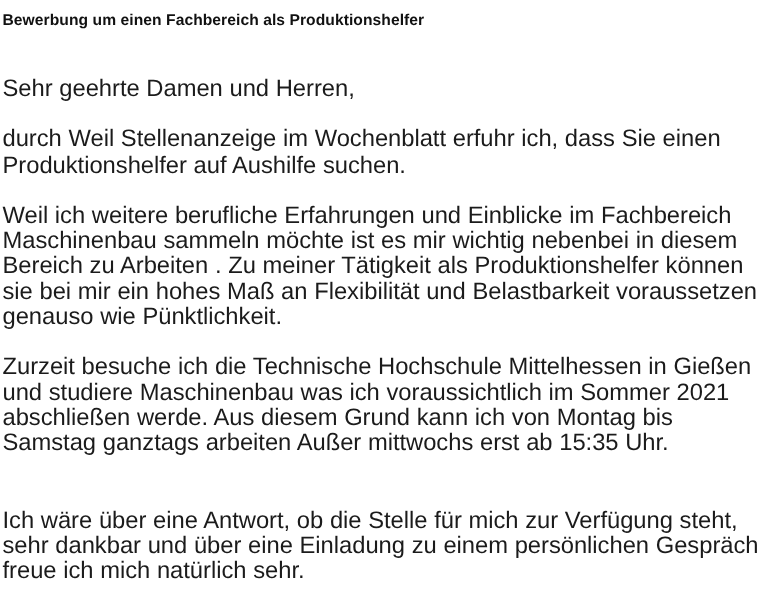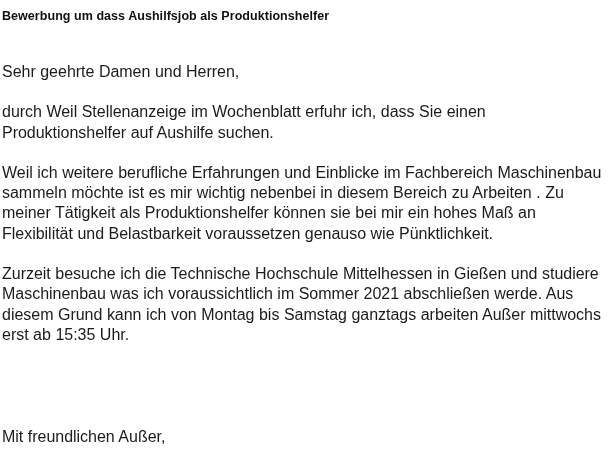--- a/index.html
+++ b/index.html
@@ -26,56 +26,57 @@
   .doc-title {
     font-size: 12.5px;
     font-weight: bold;
     line-height: 19px;
     letter-spacing: 0.05px;
     margin: 0;
     padding: 0;
     color: #111111;
   }
   .para {
-    font-size: 16px;
+    font-size: 19px;
     line-height: 20.3px;
     margin: 0;
     padding: 0;
     color: #1b1b1b;
     letter-spacing: -0.02px;
     word-spacing: 0.1px;
   }
   
   .gap-title   { height: 36px; }
   .gap-small   { height: 20px; }
   .gap-large   { height: 41px; }
 </style>
 </head>
 <body>
 
 <div class="page">
 
-  <h1 class="doc-title">Bewerbung um dass Aushilfsjob als Produktionshelfer</h1>
+  <h1 class="doc-title">Bewerbung um einen Fachbereich als Produktionshelfer</h1>
 
   <div class="gap-title"></div>
 
   <p class="para">Sehr geehrte Damen und Herren,</p>
 
   <div class="gap-small"></div>
 
   <p class="para">durch Weil Stellenanzeige im Wochenblatt erfuhr ich, dass Sie einen Produktionshelfer auf Aushilfe suchen.</p>
 
   <div class="gap-small"></div>
 
   <p class="para">Weil ich weitere berufliche Erfahrungen und Einblicke im Fachbereich Maschinenbau sammeln möchte ist es mir wichtig nebenbei in diesem Bereich zu Arbeiten . Zu meiner Tätigkeit als Produktionshelfer können sie bei mir ein hohes Maß an Flexibilität und Belastbarkeit voraussetzen genauso wie Pünktlichkeit.</p>
 
   <div class="gap-small"></div>
 
   <p class="para">Zurzeit besuche ich die Technische Hochschule Mittelhessen in Gießen und studiere Maschinenbau was ich voraussichtlich im Sommer 2021 abschließen werde. Aus diesem Grund kann ich von Montag bis Samstag ganztags arbeiten Außer mittwochs erst ab 15:35 Uhr.</p>
 
   <div class="gap-large"></div>
 
+  <p class="para">Ich wäre über eine Antwort, ob die Stelle für mich zur Verfügung steht, sehr dankbar und über eine Einladung zu einem persönlichen Gespräch freue ich mich natürlich sehr.</p>
 
   <div class="gap-large"></div>
 
   <p class="para">Mit freundlichen Außer,</p>
 
 </div>
 
 </body></html>

